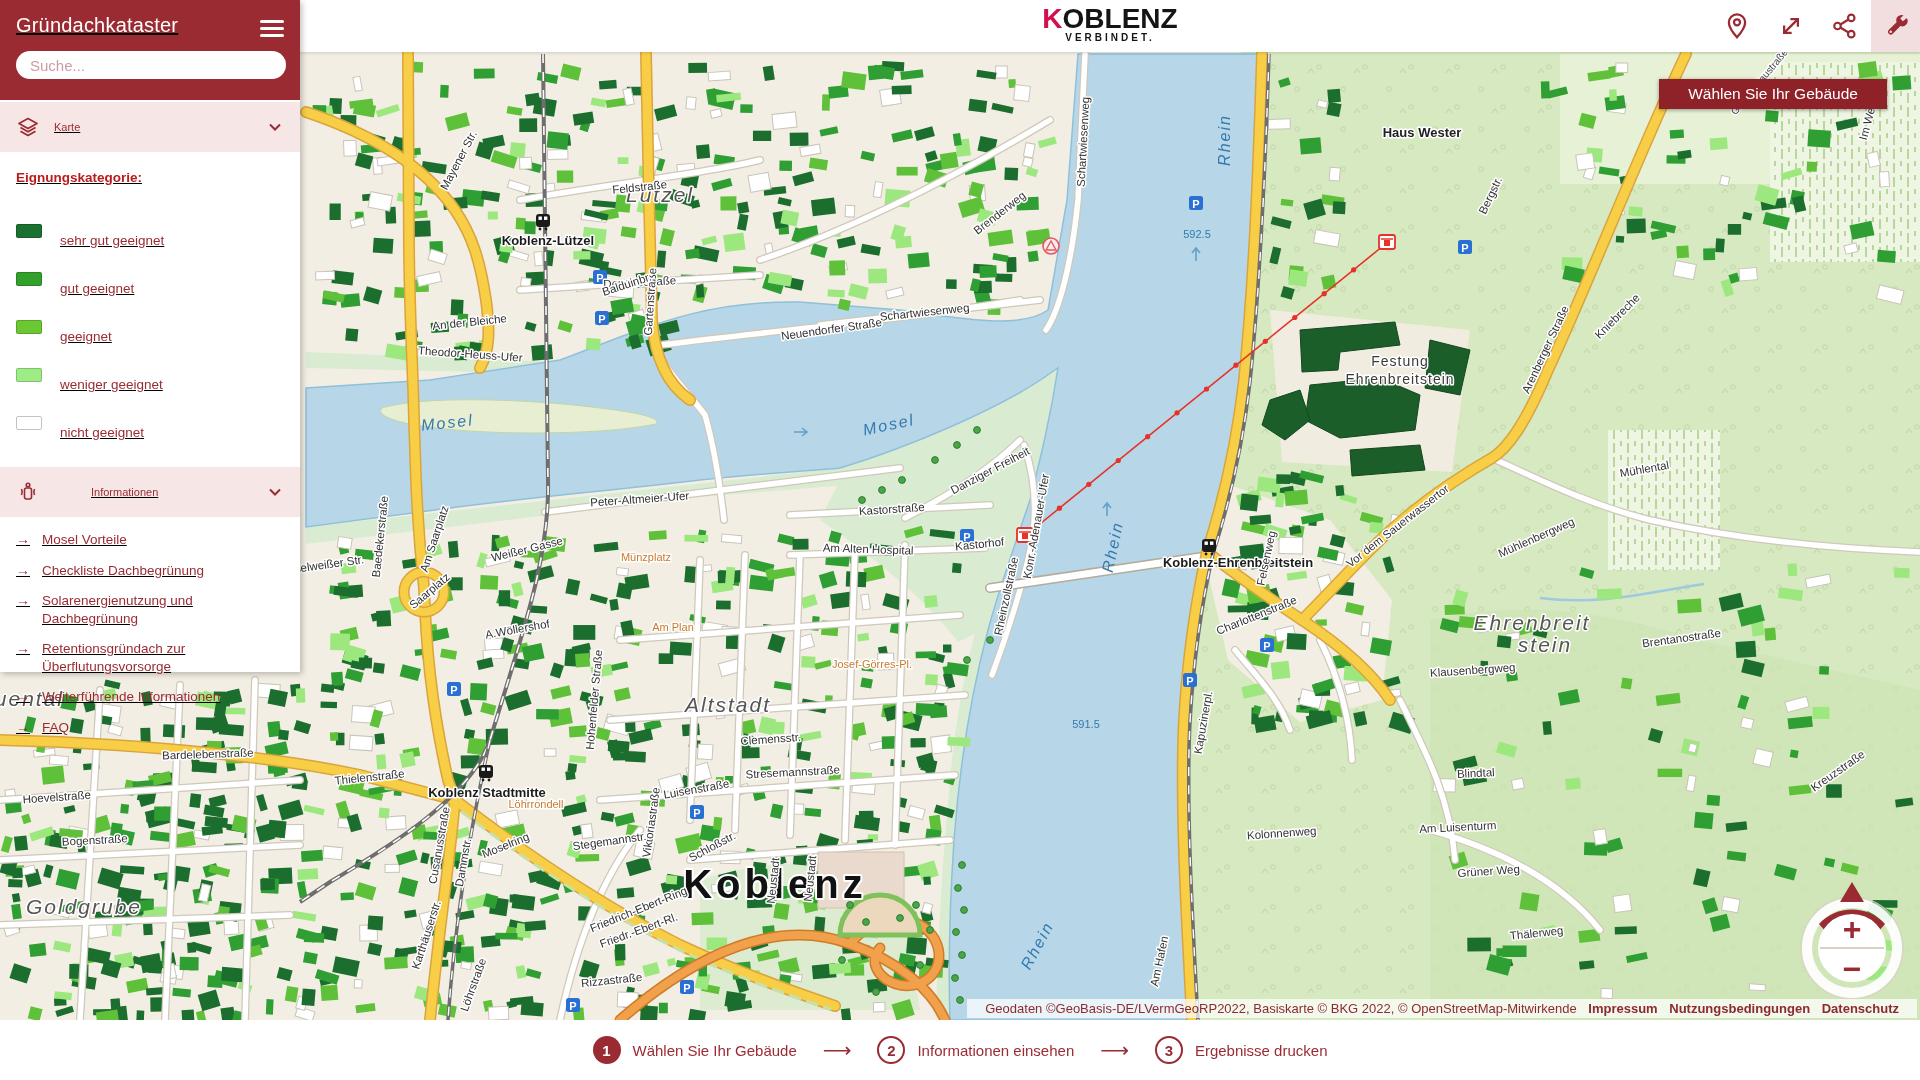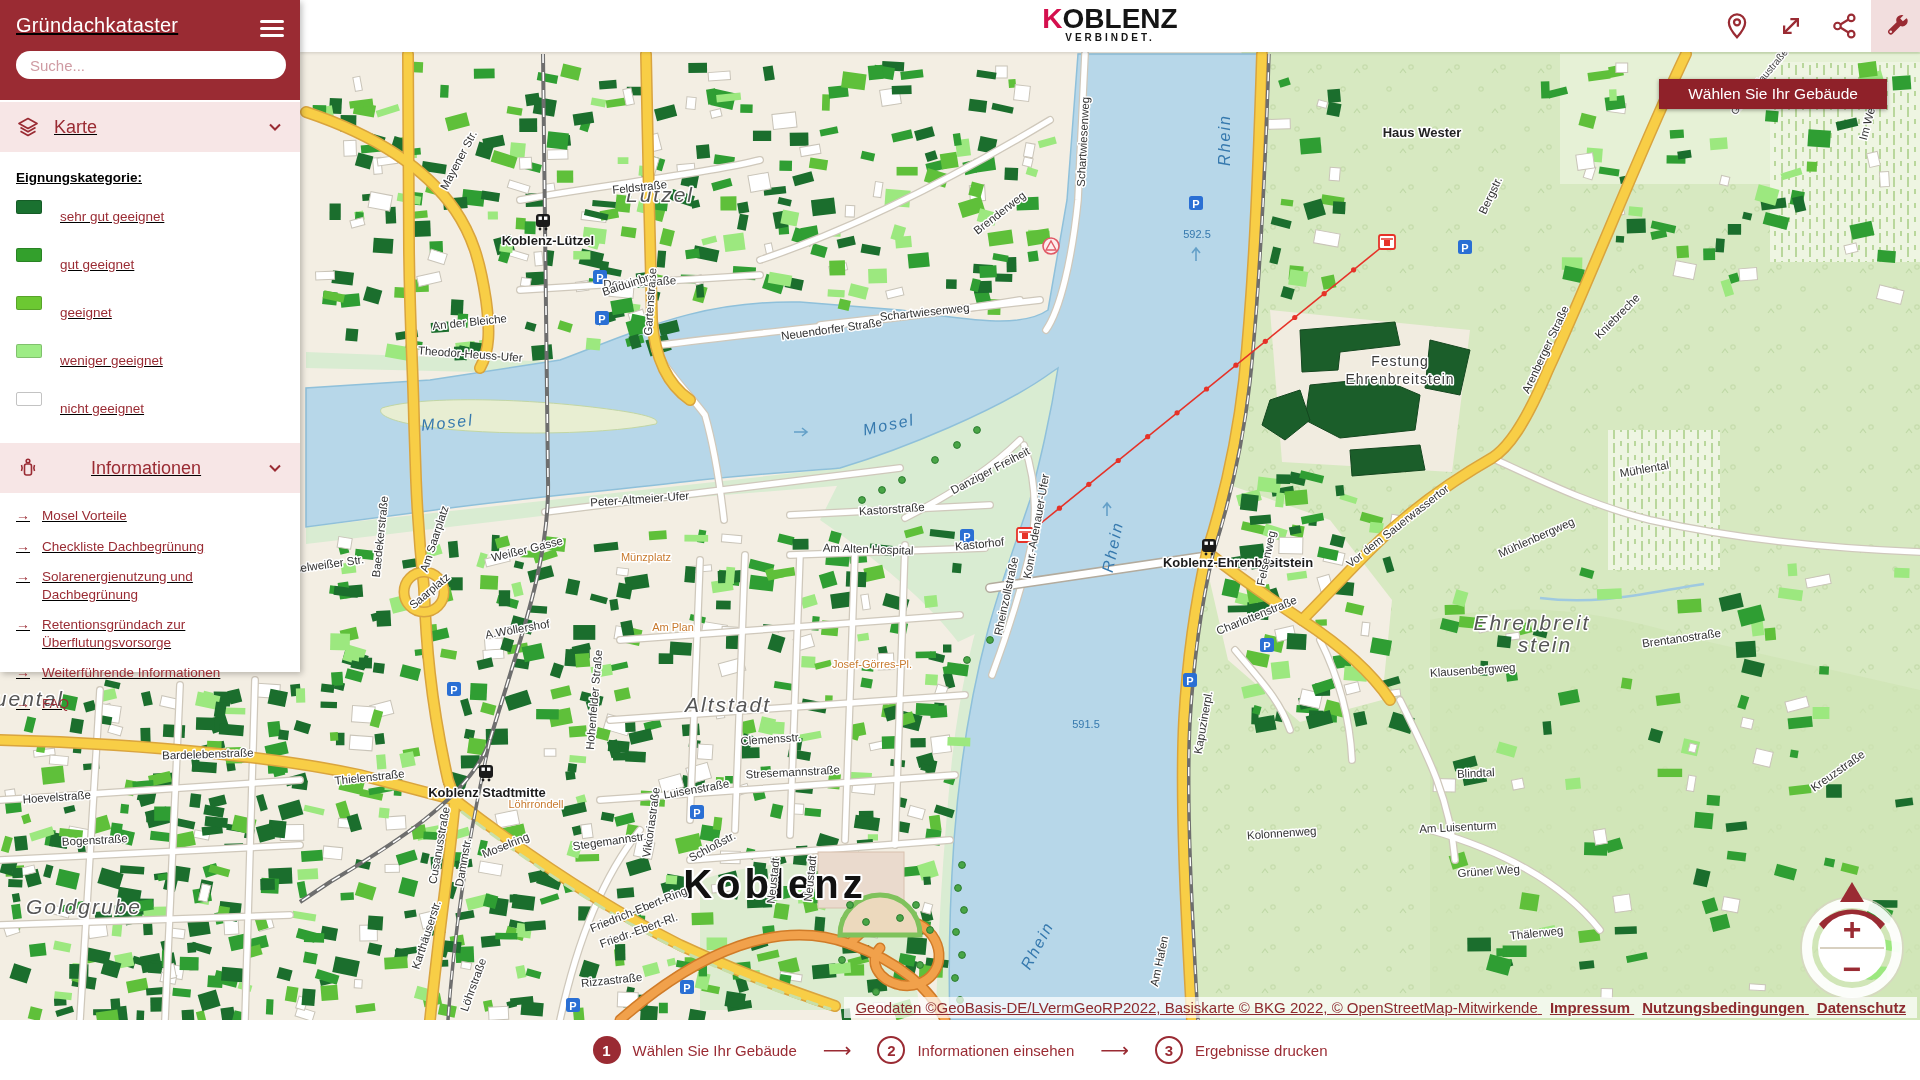--- a/index.html
+++ b/index.html
@@ -26,23 +26,23 @@
     box-shadow:2px 2px 6px rgba(0,0,0,.25);z-index:30;text-decoration:underline;}
   .sb-header{background:#9a2b33;height:100px;padding:14px 16px 0 16px;position:relative;}
   .sb-title{color:#fff;font-size:20px;font-weight:500;letter-spacing:.2px;}
   .sb-burger{position:absolute;right:16px;top:16px;width:24px;cursor:pointer;}
   .sb-burger div{height:3px;background:#fff;border-radius:2px;margin:4px 0;}
   .sb-search{margin-top:14px;width:270px;height:28px;border:none;border-radius:14px;
     padding:8px 14px;font-size:15px;color:#7a2a30;outline:none;}
   .sb-search::placeholder{color:#cf9ba3;}
   .sb-row{height:50px;background:#f7e6e6;display:flex;align-items:center;padding:0 16px;
     color:#9a2b33;cursor:pointer;margin-top:2px;}
-  .sb-row .rlabel{font-size:18px;font-weight:500;margin-left:14px;flex:1;}
+  .sb-row .rlabel{font-size:11px;font-weight:500;margin-left:14px;flex:1;}
   .legend{padding:18px 16px 6px 16px;}
-  .legend-title{color:#000000;font-size:13.5px;font-weight:700;margin-bottom:4px;}
+  .legend-title{color:#b91c1c;font-size:13.5px;font-weight:700;margin-bottom:28px;}
   .leg-item{display:flex;align-items:center;margin-bottom:13px;}
   .leg-swatch{width:26px;height:14px;border-radius:2px;border:1px solid rgba(0,0,0,.18);margin-right:18px;flex:none;}
   .leg-label{color:#9a2b33;font-size:13.5px;margin-top:20px;}
   .sb-links{padding:14px 16px;}
   .sb-link{display:flex;margin-bottom:13px;cursor:pointer;}
   .sb-link .arr{color:#9a2b33;font-weight:700;font-size:14px;margin-right:12px;flex:none;}
   .sb-link .ltext{color:#9a2b33;font-size:13.5px;line-height:1.3;max-width:215px;}
   
   .topbar{position:absolute;left:300px;top:0;right:0;height:52px;background:#fff;z-index:25;
     display:flex;align-items:center;box-shadow:0 1px 3px rgba(0,0,0,.15);}
@@ -63,21 +63,21 @@
     display:flex;align-items:center;justify-content:center;gap:22px;}
   .step{display:flex;align-items:center;gap:12px;}
   .step-circle{width:28px;height:28px;border-radius:50%;display:flex;align-items:center;justify-content:center;
     font-size:15px;font-weight:600;}
   .step-circle.filled{background:#9a2b33;color:#fff;}
   .step-circle.hollow{background:#fff;color:#9a2b33;border:2px solid #9a2b33;}
   .step-label{color:#9a2b33;font-size:15px;}
   .step-arrow{color:#9a2b33;font-size:20px;margin:0 4px;}
   
   .attrib{position:absolute;right:3px;bottom:62px;z-index:20;background:rgba(255,255,255,.72);
-    padding:2px 11px;font-size:15px;color:#8d2a2e;text-decoration:underline;}
+    padding:2px 18px;font-size:13px;color:#8d2a2e;}
   .attrib b{margin-left:8px;cursor:pointer;}
   
   .zoomctl{position:absolute;left:1796px;top:880px;z-index:15;cursor:pointer;}
 </style>
 </head>
 <body>
 
 <div class="screen">
 
   <div id="map">

